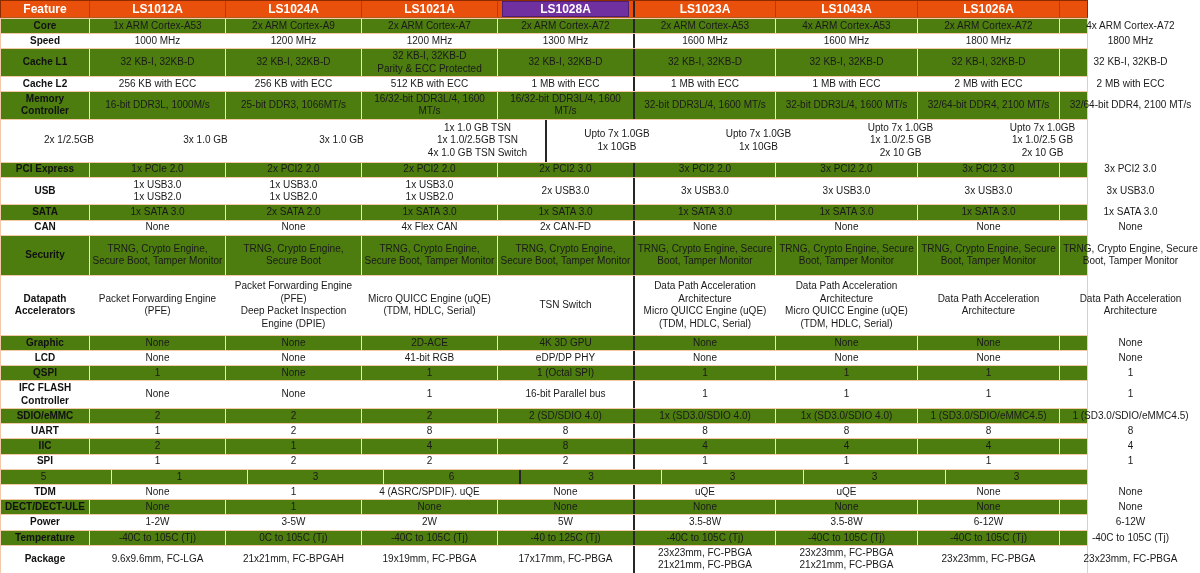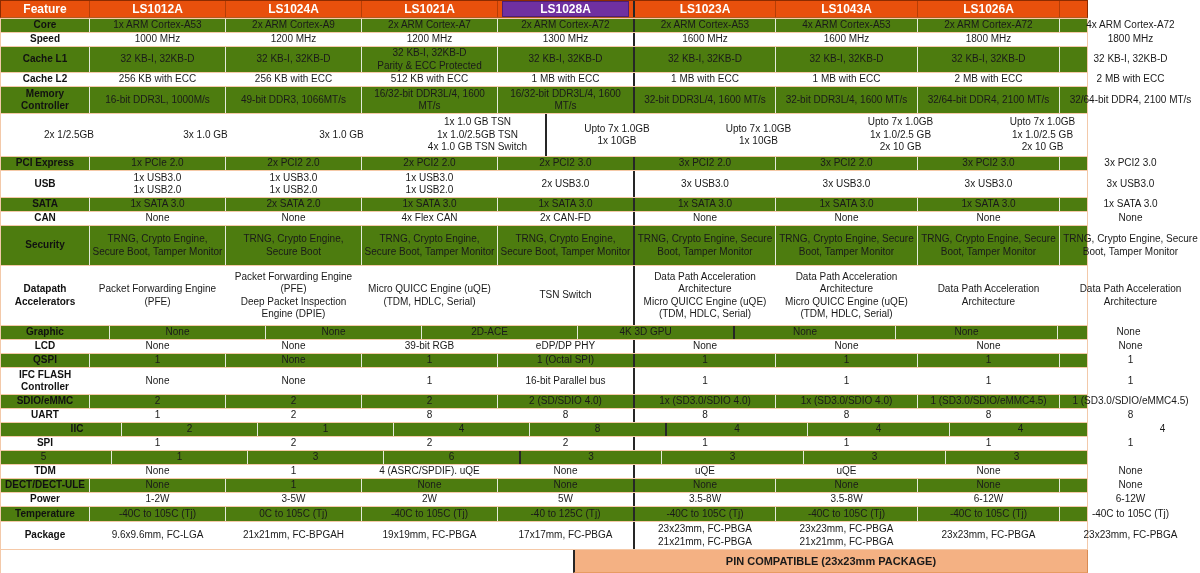--- a/index.html
+++ b/index.html
@@ -102,21 +102,21 @@
       <div class="c wl">512 KB with ECC</div>
       <div class="c wl">1 MB with ECC</div>
       <div class="c wr sep">1 MB with ECC</div>
       <div class="c wr">1 MB with ECC</div>
       <div class="c wr">2 MB with ECC</div>
       <div class="c wr">2 MB with ECC</div>
     </div>
     <div class="row brow peach" style="min-height: 27px;">
       <div class="c w0 lbl">Memory Controller</div>
       <div class="c wl">16-bit DDR3L, 1000M/s</div>
-      <div class="c wl">49-bit DDR3, 1066MT/s</div>
+      <div class="c wl">25-bit DDR3, 1066MT/s</div>
       <div class="c wl">16/32-bit DDR3L/4, 1600 MT/s</div>
       <div class="c wl">16/32-bit DDR3L/4, 1600 MT/s</div>
       <div class="c wr sep">32-bit DDR3L/4, 1600 MT/s</div>
       <div class="c wr">32-bit DDR3L/4, 1600 MT/s</div>
       <div class="c wr">32/64-bit DDR4, 2100 MT/s</div>
       <div class="c wr">32/64-bit DDR4, 2100 MT/s</div>
     </div>
     <div class="row brow" style="min-height: 43px;">
       <div class="c wl">2x 1/2.5GB</div>
       <div class="c wl">3x 1.0 GB</div>
@@ -202,36 +202,36 @@
       <div class="c wl">TSN Switch</div>
       <div class="c wr sep">Data Path Acceleration Architecture
 Micro QUICC Engine (uQE)
 (TDM, HDLC, Serial)</div>
       <div class="c wr">Data Path Acceleration Architecture
 Micro QUICC Engine (uQE)
 (TDM, HDLC, Serial)</div>
       <div class="c wr">Data Path Acceleration Architecture</div>
       <div class="c wr">Data Path Acceleration Architecture</div>
     </div>
-    <div class="row brow peach" style="min-height: 14px; gap: 20px;">
+    <div class="row brow peach" style="min-height: 14px;">
       <div class="c w0 lbl">Graphic</div>
       <div class="c wl">None</div>
       <div class="c wl">None</div>
       <div class="c wl">2D-ACE</div>
       <div class="c wl">4K 3D GPU</div>
       <div class="c wr sep">None</div>
       <div class="c wr">None</div>
       <div class="c wr">None</div>
       <div class="c wr">None</div>
     </div>
     <div class="row brow" style="min-height: 14px;">
       <div class="c w0 lbl">LCD</div>
       <div class="c wl">None</div>
       <div class="c wl">None</div>
-      <div class="c wl">39-bit RGB</div>
+      <div class="c wl">41-bit RGB</div>
       <div class="c wl">eDP/DP PHY</div>
       <div class="c wr sep">None</div>
       <div class="c wr">None</div>
       <div class="c wr">None</div>
       <div class="c wr">None</div>
     </div>
     <div class="row brow peach" style="min-height: 14px;">
       <div class="c w0 lbl">QSPI</div>
       <div class="c wl">1</div>
       <div class="c wl">None</div>
@@ -268,21 +268,21 @@
       <div class="c w0 lbl">UART</div>
       <div class="c wl">1</div>
       <div class="c wl">2</div>
       <div class="c wl">8</div>
       <div class="c wl">8</div>
       <div class="c wr sep">8</div>
       <div class="c wr">8</div>
       <div class="c wr">8</div>
       <div class="c wr">8</div>
     </div>
-    <div class="row brow peach" style="min-height: 14px; padding-left: 32px;">
+    <div class="row brow peach" style="min-height: 14px;">
       <div class="c w0 lbl">IIC</div>
       <div class="c wl">2</div>
       <div class="c wl">1</div>
       <div class="c wl">4</div>
       <div class="c wl">8</div>
       <div class="c wr sep">4</div>
       <div class="c wr">4</div>
       <div class="c wr">4</div>
       <div class="c wr">4</div>
     </div>
@@ -358,17 +358,13 @@
       <div class="c wl">21x21mm, FC-BPGAH</div>
       <div class="c wl">19x19mm, FC-PBGA</div>
       <div class="c wl">17x17mm, FC-PBGA</div>
       <div class="c wr sep">23x23mm, FC-PBGA
 21x21mm, FC-PBGA</div>
       <div class="c wr">23x23mm, FC-PBGA
 21x21mm, FC-PBGA</div>
       <div class="c wr">23x23mm, FC-PBGA</div>
       <div class="c wr">23x23mm, FC-PBGA</div>
     </div>
-    <div class="row frow">
-      <div class="f-left"></div>
-      <div class="f-right">PIN COMPATIBLE (23x23mm PACKAGE)</div>
-    </div>
   </div>
 
 </body></html>

